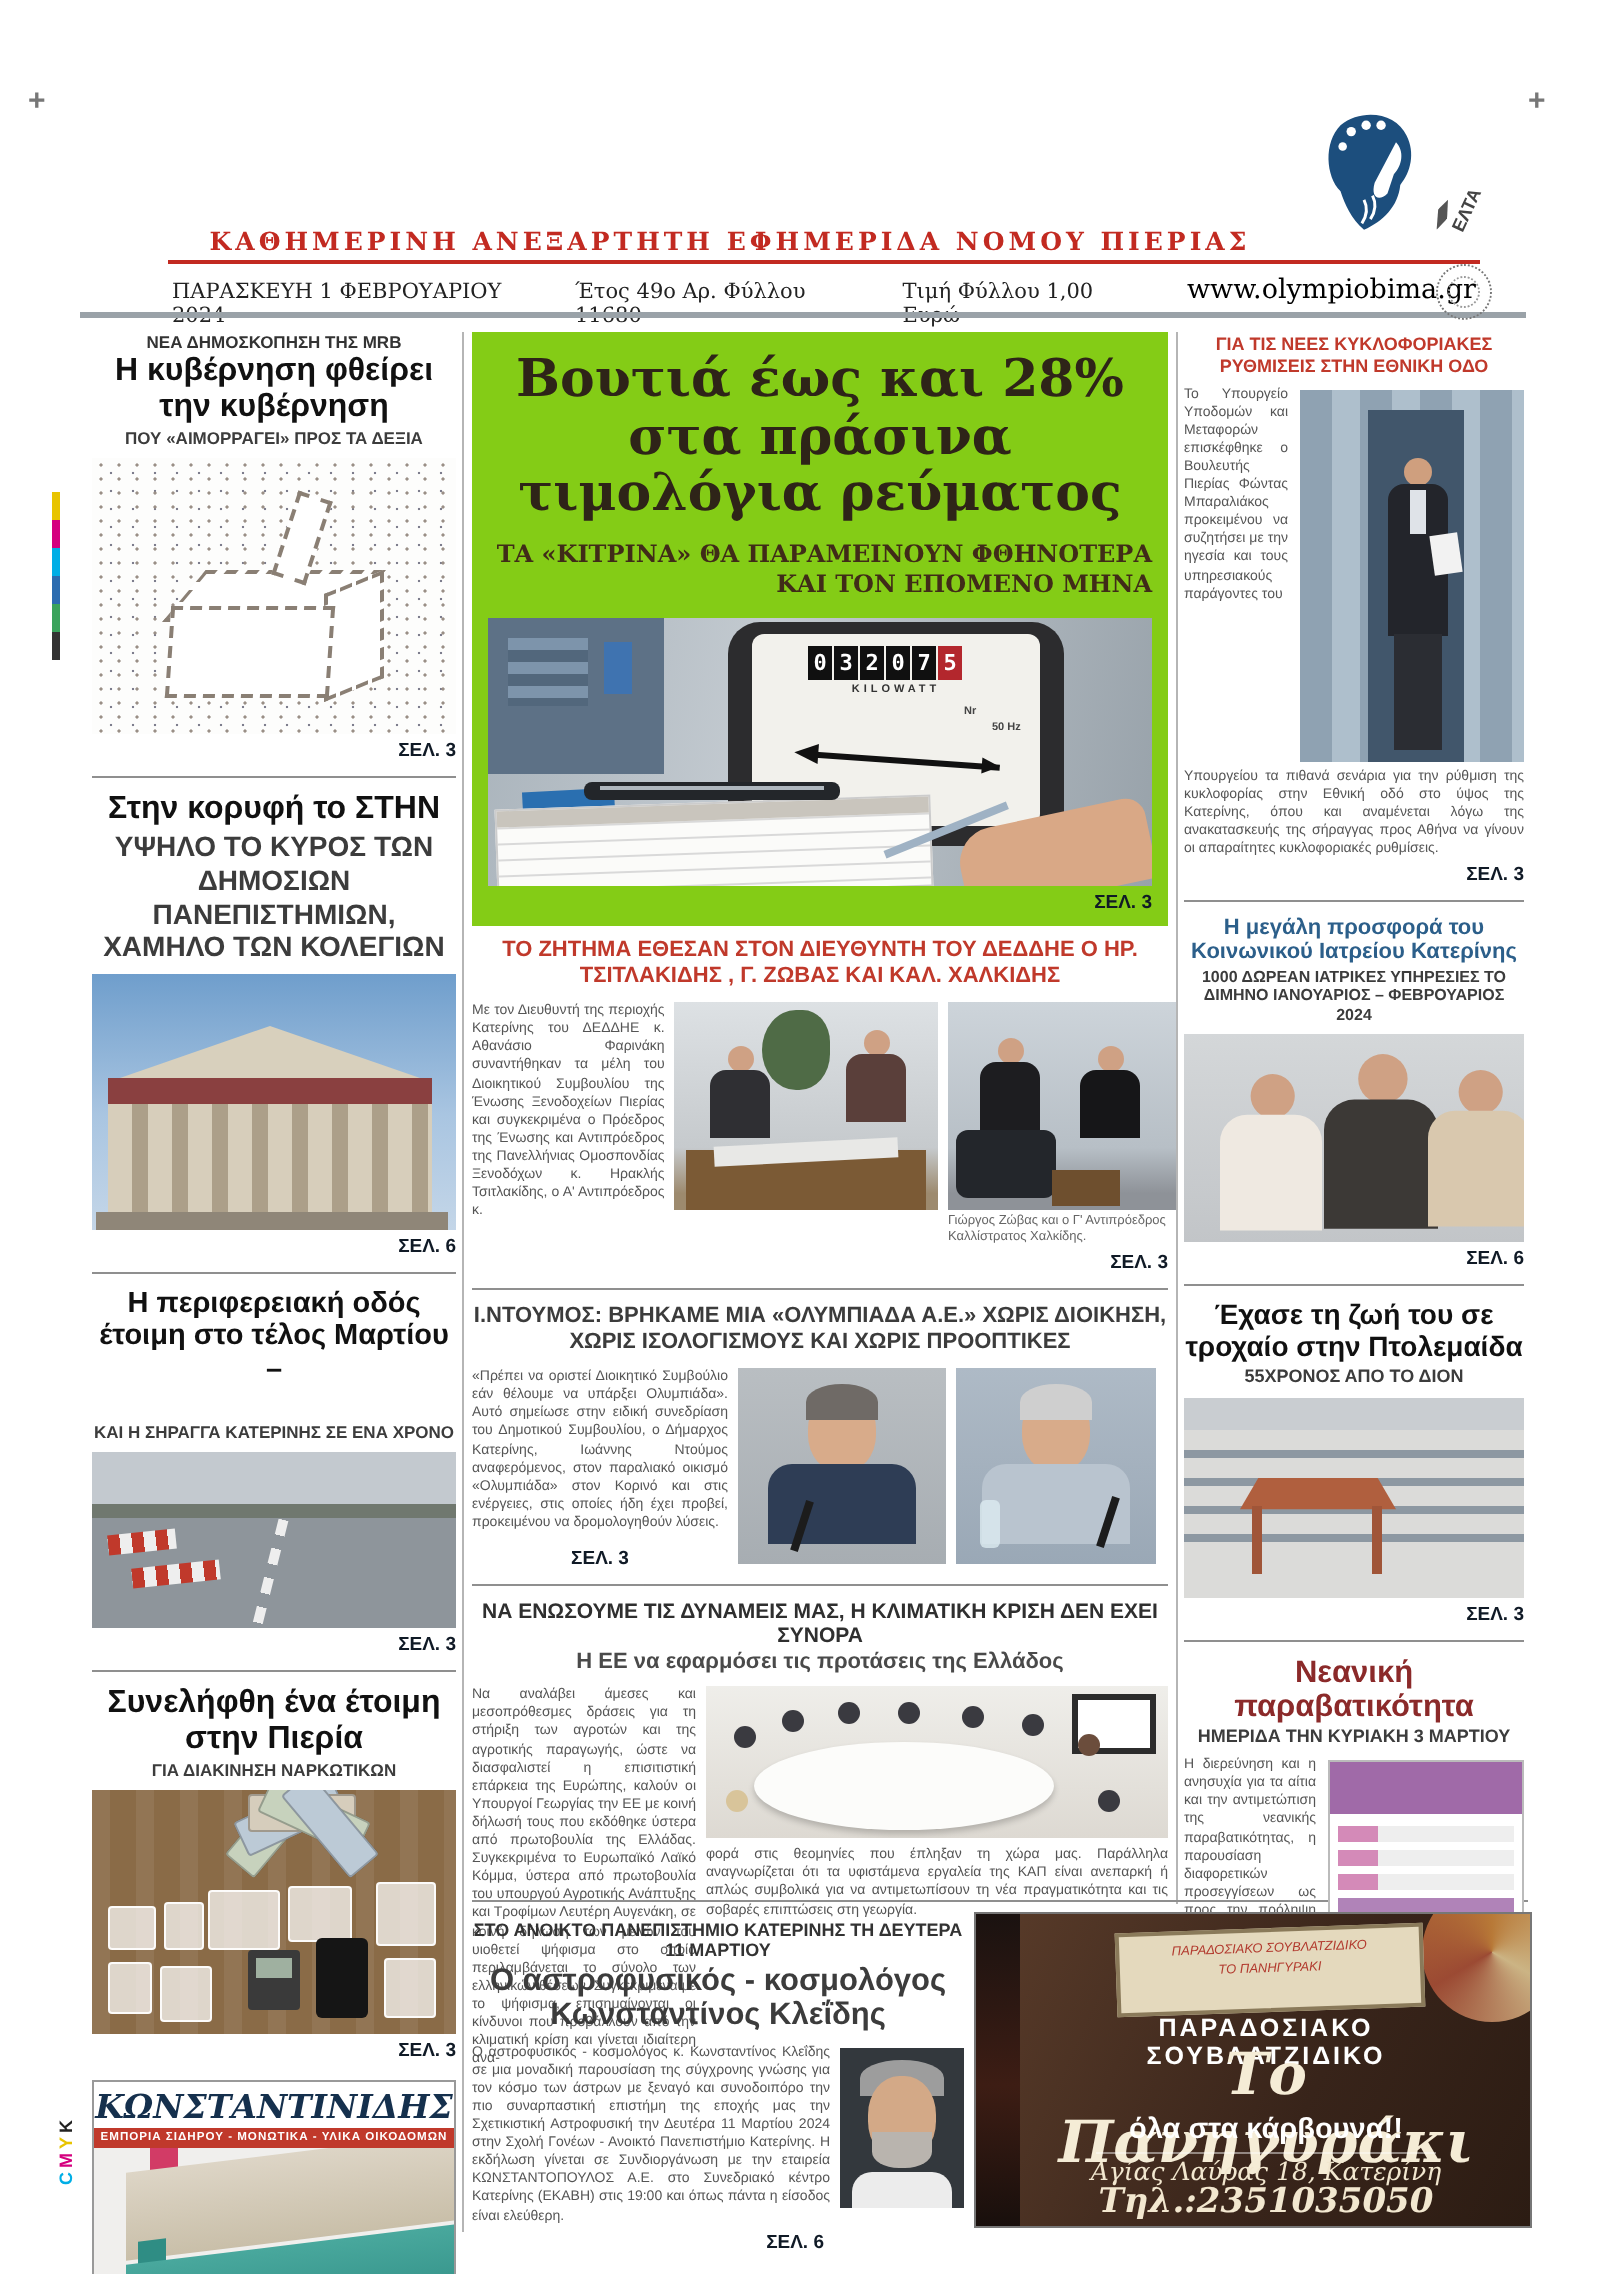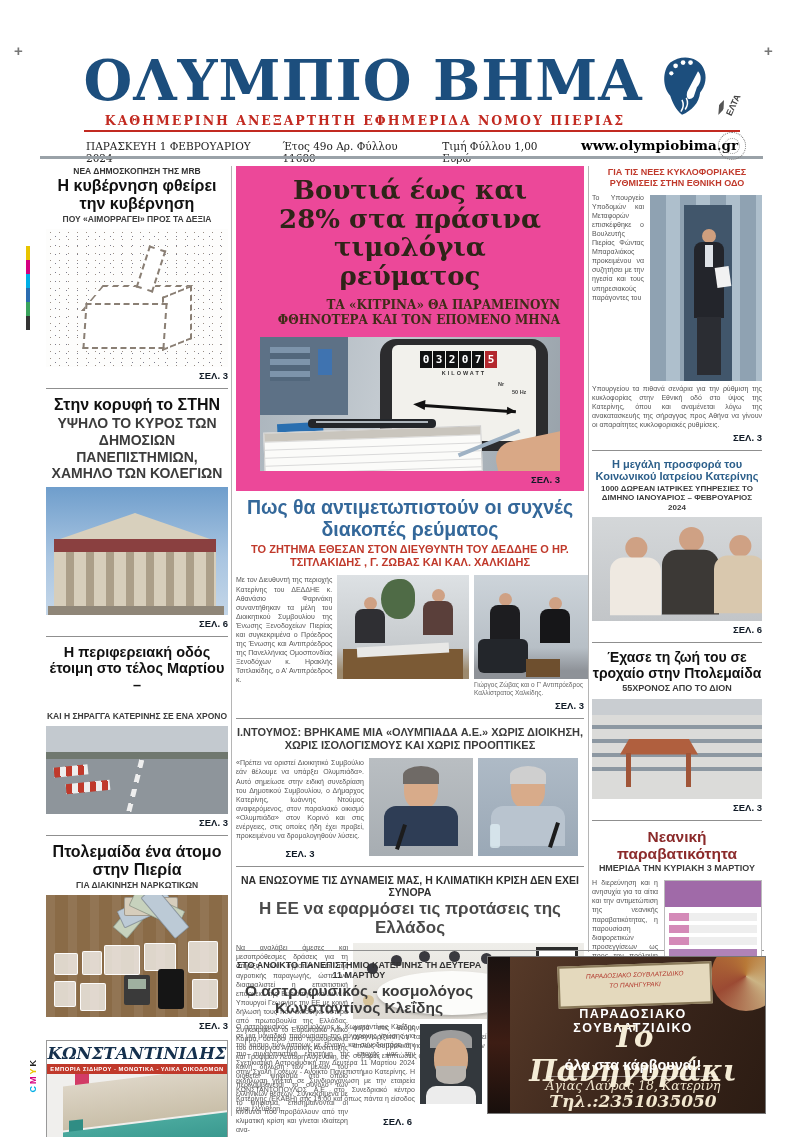--- a/index.html
+++ b/index.html
@@ -8,21 +8,21 @@
   
   .crop{position:absolute;font-size:15px;color:#777;font-weight:bold;}
   .mast-title{position:absolute;left:80px;top:47px;width:566px;text-align:center;white-space:nowrap;
       font-family:"DejaVu Serif",serif;font-weight:bold;font-size:56px;color:#1c4e7d;letter-spacing:1px;}
   .logo{position:absolute;left:650px;top:52px;width:64px;height:66px;}
   .mast-sub{position:absolute;left:80px;top:113px;width:570px;text-align:center;
       font-family:"DejaVu Serif",serif;font-weight:bold;font-size:12.5px;color:#c22a21;letter-spacing:2px;}
   .mast-rule{position:absolute;left:84px;top:130px;width:656px;height:2px;background:#c22a21;}
   .dateline{position:absolute;left:86px;top:137px;width:652px;display:flex;gap:30px;align-items:baseline;
       font-family:"DejaVu Serif",serif;font-size:10.5px;color:#222;}
-  .dateline .site{margin-left:auto;font-weight:bold;font-size:13.5px;color:#000;}
+  .dateline .site{margin-left:auto;font-weight:normal;font-size:13.5px;color:#000;}
   .mast-bottomrule{position:absolute;left:40px;top:156px;width:723px;height:3px;background:#9aa2a8;}
   .elta{position:absolute;left:722px;top:100px;transform:rotate(-65deg);font-size:9px;font-weight:bold;color:#444;}
   .elta::before{content:"";position:absolute;left:-4px;top:-8px;width:16px;height:6px;background:#555;
       clip-path:polygon(0 60%,60% 0,100% 40%,45% 100%);}
   .postmark{position:absolute;left:718px;top:132px;width:26px;height:26px;border:1.5px dotted #777;border-radius:50%;}
   .postmark::before{content:"";position:absolute;inset:5px;border:1px dotted #999;border-radius:50%;}
   
   .regstrip{position:absolute;left:26px;top:246px;width:4px;height:84px;display:flex;flex-direction:column;}
   .regstrip span{flex:1;}
   .cmyk{position:absolute;left:28px;top:1058px;writing-mode:vertical-rl;transform:rotate(180deg);
@@ -65,21 +65,21 @@
      background:repeating-linear-gradient(90deg,#c0392b 0 6px,#eee 6px 12px);}
   .barrier2{left:20px;top:56px;width:44px;}
   .ph-drugs{height:122px;background:#8a6b47;
      background-image:repeating-linear-gradient(90deg,rgba(255,255,255,.07) 0 9px,transparent 9px 22px);}
   .note{position:absolute;width:52px;height:17px;border-radius:2px;border:1px solid rgba(0,0,0,.25);}
   .bag{position:absolute;background:rgba(255,255,255,.72);border:1px solid rgba(255,255,255,.9);border-radius:2px;}
   .phone{position:absolute;left:112px;top:74px;width:26px;height:40px;background:#151515;border-radius:3px;}
   .scale{position:absolute;left:78px;top:80px;width:26px;height:30px;background:#3a3a3a;border-radius:2px;}
   .scale::before{content:"";position:absolute;left:4px;top:4px;width:18px;height:10px;background:#9fb0a0;}
   
-  .main-block{background:#ec4899;padding:10px 24px 6px;}
+  .main-block{background:#84cc16;padding:10px 8px 6px;}
   .main-hl{font-family:"DejaVu Serif",serif;font-weight:bold;font-size:26px;line-height:1.1;text-align:center;color:#2e2418;}
   .main-sub{font-family:"DejaVu Serif",serif;font-weight:bold;font-size:12px;line-height:1.25;text-align:right;color:#402c18;margin-top:8px;}
   .ph-meter{height:134px;margin-top:9px;background:linear-gradient(100deg,#aab4bc,#c3cad0 40%,#98a2aa);}
   .panel{position:absolute;left:0;top:0;width:88px;height:78px;background:#5d7186;}
   .panel::before{content:"";position:absolute;left:10px;top:10px;width:40px;height:34px;
      background:repeating-linear-gradient(#7d94ab 0 6px,#52677c 6px 12px);}
   .panel::after{content:"";position:absolute;left:58px;top:12px;width:14px;height:26px;background:#3f73b0;}
   .meter-shell{position:absolute;left:120px;top:2px;width:168px;height:112px;background:#2c2c2e;border-radius:16px;}
   .meter-face{position:absolute;left:132px;top:8px;width:144px;height:96px;background:#f2f1ec;border-radius:6px;}
   .counter{position:absolute;left:160px;top:14px;display:flex;gap:1px;}
@@ -196,21 +196,20 @@
       <span style="background:#d5007f"></span>
     <span style="background:#00aee6"></span>
       <span style="background:#2b6cb0"></span>
     <span style="background:#3aa35c"></span>
       <span style="background:#333"></span>
   </div>
   <div class="cmyk">
     <b>C</b><b>M</b><b>Y</b><b>K</b>
   </div>
 
-  <div class="mast-title">ΟΛΥΜΠΙΟ ΒΗΜΑ</div>
   <svg class="logo" viewBox="0 0 60 60">
     <path d="M19 9 C29 1 45 3 50 14 C54 22 52 31 47 37 C46 47 39 54 30 58 C24 53 21 46 19 40 C12 33 11 17 19 9 Z" fill="#1c4e7d"></path>
     <path d="M45 17 C49 21 48 28 44 32 L41 41 C37 45 33 43 35 36 Z" fill="#fff"></path>
     <circle cx="24" cy="12" r="2.2" fill="#fff"></circle>
       <circle cx="31" cy="9" r="2.2" fill="#fff"></circle>
     <circle cx="38" cy="9" r="2.2" fill="#fff"></circle>
       <circle cx="20" cy="19" r="2" fill="#fff"></circle>
     <path d="M30 44 C32 48 31 52 29 55" stroke="#fff" stroke-width="1.4" fill="none"></path>
     <path d="M34 42 C36 46 35 50 33 53" stroke="#fff" stroke-width="1.4" fill="none"></path>
   </svg>
@@ -264,21 +263,21 @@
       <div class="photo ph-road">
         <div class="lane"></div>
         <div class="barrier"></div>
         <div class="barrier barrier2"></div>
       </div>
       <div class="sel">ΣΕΛ. 3</div>
     </div>
     <hr class="rule">
 
     <div>
-      <div class="hl" style="font-size:16px;">Πτολεμαίδα ένα άτομο στην Πιερία</div>
+      <div class="hl" style="font-size:16px;">Συνελήφθη ένα έτοιμη στην Πιερία</div>
       <div class="sub" style="font-size:8.5px;margin-top:1px;">ΓΙΑ ΔΙΑΚΙΝΗΣΗ ΝΑΡΚΩΤΙΚΩΝ</div>
       <div class="photo ph-drugs">
         <div class="note" style="left:64px;top:8px;background:#c7d2bd;transform:rotate(-50deg);"></div>
         <div class="note" style="left:72px;top:4px;background:#bccad6;transform:rotate(-25deg);"></div>
         <div class="note" style="left:78px;top:2px;background:#d6cdbc;transform:rotate(0deg);"></div>
         <div class="note" style="left:84px;top:4px;background:#c7d2bd;transform:rotate(25deg);"></div>
         <div class="note" style="left:92px;top:8px;background:#bccad6;transform:rotate(50deg);"></div>
         <div class="bag" style="left:8px;top:58px;width:22px;height:20px;"></div>
         <div class="bag" style="left:36px;top:56px;width:18px;height:22px;"></div>
         <div class="bag" style="left:58px;top:50px;width:34px;height:28px;"></div>
@@ -333,21 +332,20 @@
         <div class="folder"></div>
         <div class="sheet"></div>
         <div class="clip"></div>
         <div class="pen"></div>
         <div class="hand"></div>
       </div>
       <div class="sel">ΣΕΛ. 3</div>
     </div>
 
     <div style="margin-top:6px;">
-      <div class="hl hl-blue" style="font-size:19.5px;">Πως θα αντιμετωπιστούν οι συχνές διακοπές ρεύματος</div>
       <div class="sub red" style="font-size:11px;margin-top:2px;">ΤΟ ΖΗΤΗΜΑ ΕΘΕΣΑΝ ΣΤΟΝ ΔΙΕΥΘΥΝΤΗ ΤΟΥ ΔΕΔΔΗΕ Ο ΗΡ. ΤΣΙΤΛΑΚΙΔΗΣ , Γ. ΖΩΒΑΣ ΚΑΙ ΚΑΛ. ΧΑΛΚΙΔΗΣ</div>
       <div class="row">
         <div style="width:98px;">
           <div class="body">Με τον Διευθυντή της περιοχής Κατερίνης του ΔΕΔΔΗΕ κ. Αθανάσιο Φαρινάκη συναντήθηκαν τα μέλη του Διοικητικού Συμβουλίου της Ένωσης Ξενοδοχείων Πιερίας και συγκεκριμένα ο Πρόεδρος της Ένωσης και Αντιπρόεδρος της Πανελλήνιας Ομοσπονδίας Ξενοδόχων κ. Ηρακλής Τσιτλακίδης, ο Α' Αντιπρόεδρος κ.</div>
         </div>
         <div class="photo ph-office">
           <div class="plant"></div>
           <div class="desk"></div>
           <div class="papers"></div>
           <div class="person" style="left:18px;top:22px;">
@@ -402,21 +400,21 @@
           </div>
           <div class="bottle" style="left:12px;top:66px;"></div>
           <div class="mic" style="left:74px;top:64px;"></div>
         </div>
       </div>
     </div>
     <hr class="rule">
 
     <div>
       <div class="kicker" style="font-size:10.5px;color:#2f2f2f;">ΝΑ ΕΝΩΣΟΥΜΕ ΤΙΣ ΔΥΝΑΜΕΙΣ ΜΑΣ, Η ΚΛΙΜΑΤΙΚΗ ΚΡΙΣΗ ΔΕΝ ΕΧΕΙ ΣΥΝΟΡΑ</div>
-      <div class="hl" style="font-size:17px;color:#4a4a4a;margin-top:1px;">Η ΕΕ να εφαρμόσει τις προτάσεις της Ελλάδος</div>
+      <div class="hl" style="font-size:11px;color:#4a4a4a;margin-top:1px;">Η ΕΕ να εφαρμόσει τις προτάσεις της Ελλάδος</div>
       <div class="row">
         <div style="width:112px;">
           <div class="body">Να αναλάβει άμεσες και μεσοπρόθεσμες δράσεις για τη στήριξη των αγροτών και της αγροτικής παραγωγής, ώστε να διασφαλιστεί η επισιτιστική επάρκεια της Ευρώπης, καλούν οι Υπουργοί Γεωργίας την ΕΕ με κοινή δήλωσή τους που εκδόθηκε ύστερα από πρωτοβουλία της Ελλάδας. Συγκεκριμένα το Ευρωπαϊκό Λαϊκό Κόμμα, ύστερα από πρωτοβουλία του υπουργού Αγροτικής Ανάπτυξης και Τροφίμων Λευτέρη Αυγενάκη, σε κοινή δήλωση των μελών του υιοθετεί ψήφισμα στο οποίο περιλαμβάνεται το σύνολο των ελληνικών θέσεων. Συγκεκριμένα με το ψήφισμα, επισημαίνονται οι κίνδυνοι που προβάλλουν από την κλιματική κρίση και γίνεται ιδιαίτερη ανα-</div>
         </div>
         <div style="flex:1;">
           <div class="photo ph-meeting">
             <div class="frame"></div>
             <div class="mtable"></div>
             <div class="dot" style="left:14px;top:20px;"></div>
             <div class="dot" style="left:38px;top:12px;"></div>

